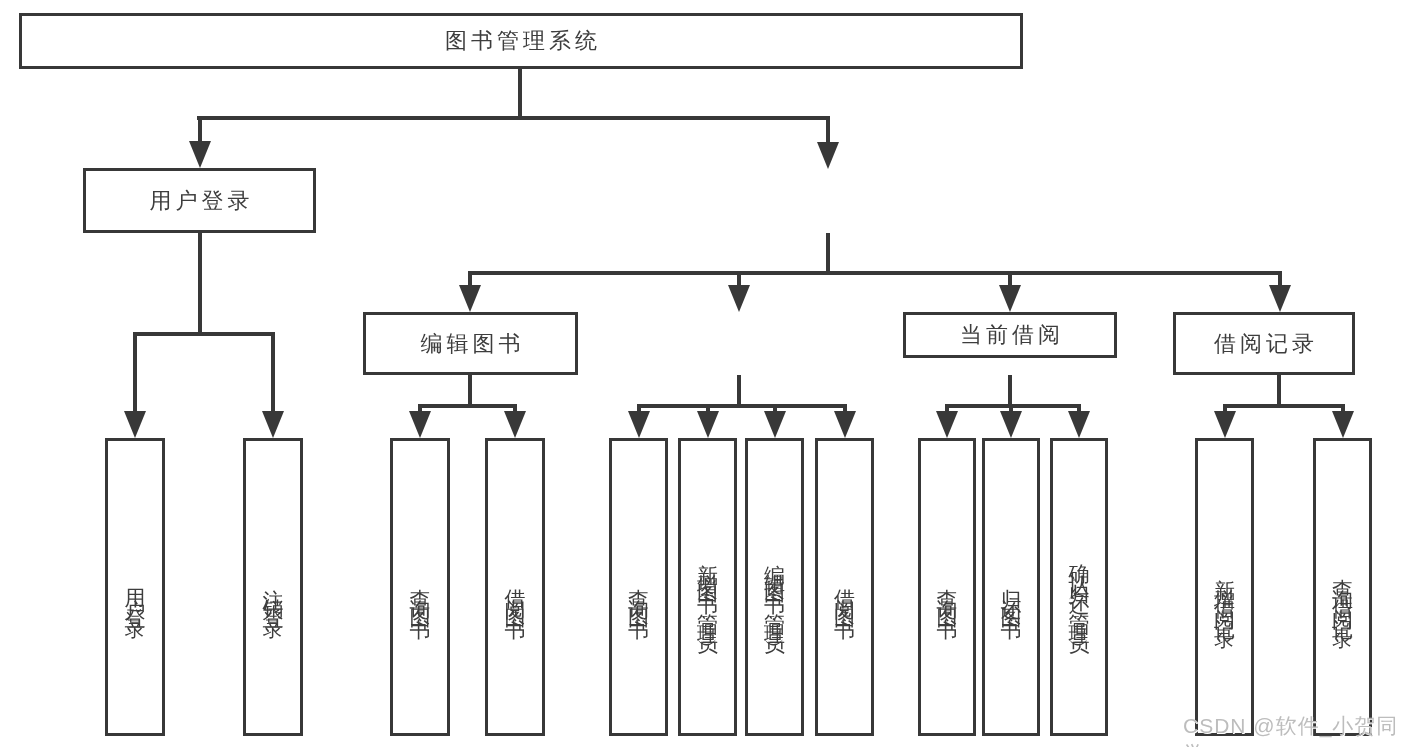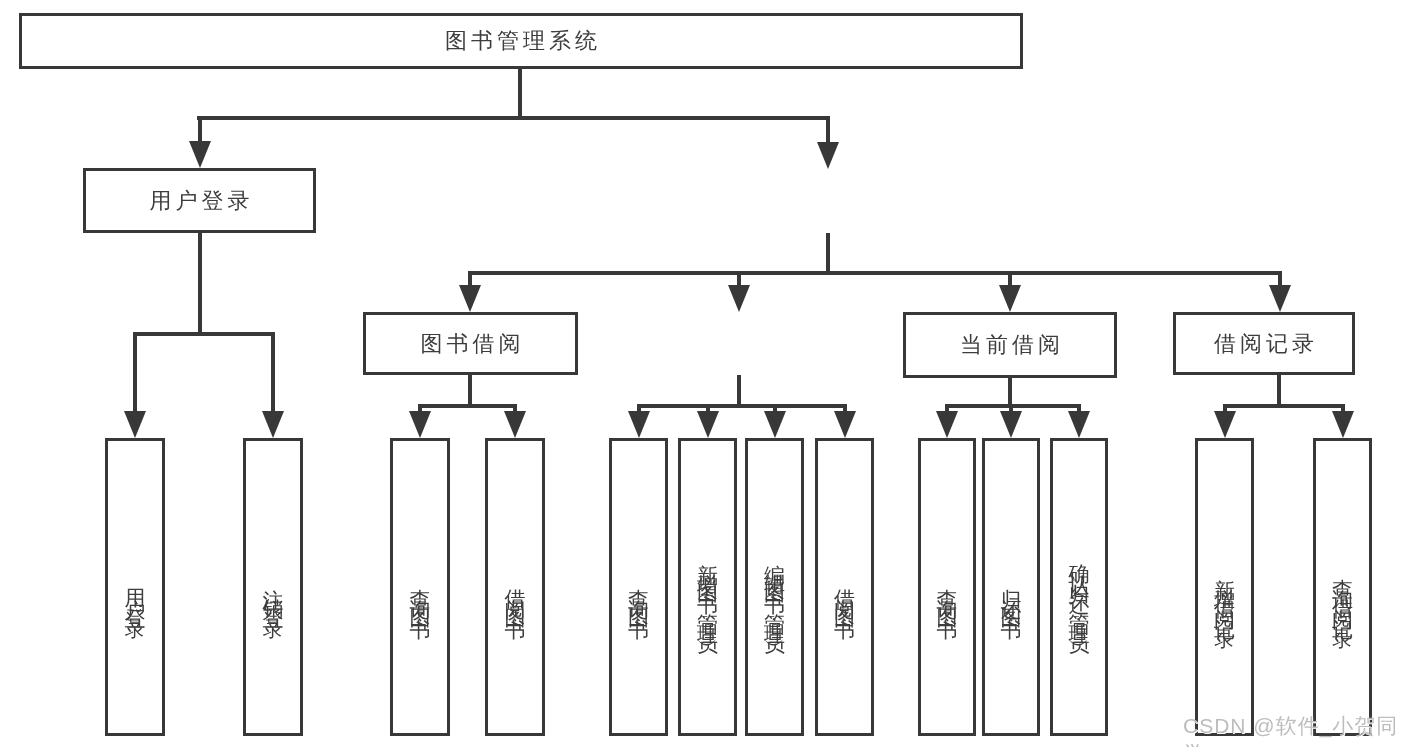--- a/index.html
+++ b/index.html
@@ -89,23 +89,23 @@
 
   <div class="bx" style="left:19px;top:13px;width:1004px;height:56px;font-family:Liberation Serif, serif;">
     <span>图书管理系统</span>
   </div>
 
   <div class="bx" style="left:83px;top:168px;width:233px;height:65px;">
     <span>用户登录</span>
   </div>
 
   <div class="bx" style="left:363px;top:312px;width:215px;height:63px;">
-    <span>图书借阅</span>
+    <span>编辑图书</span>
   </div>
-  <div class="bx" style="left:903px;top:312px;width:214px;height:66px;">
+  <div class="bx" style="left:903px;top:312px;width:214px;height:46px;">
     <span>当前借阅</span>
   </div>
   <div class="bx" style="left:1173px;top:312px;width:182px;height:63px;">
     <span>借阅记录</span>
   </div>
 
   <div class="vx" style="left:105px;">
     <span>用户登录</span>
   </div>
   <div class="vx" style="left:243px;">

